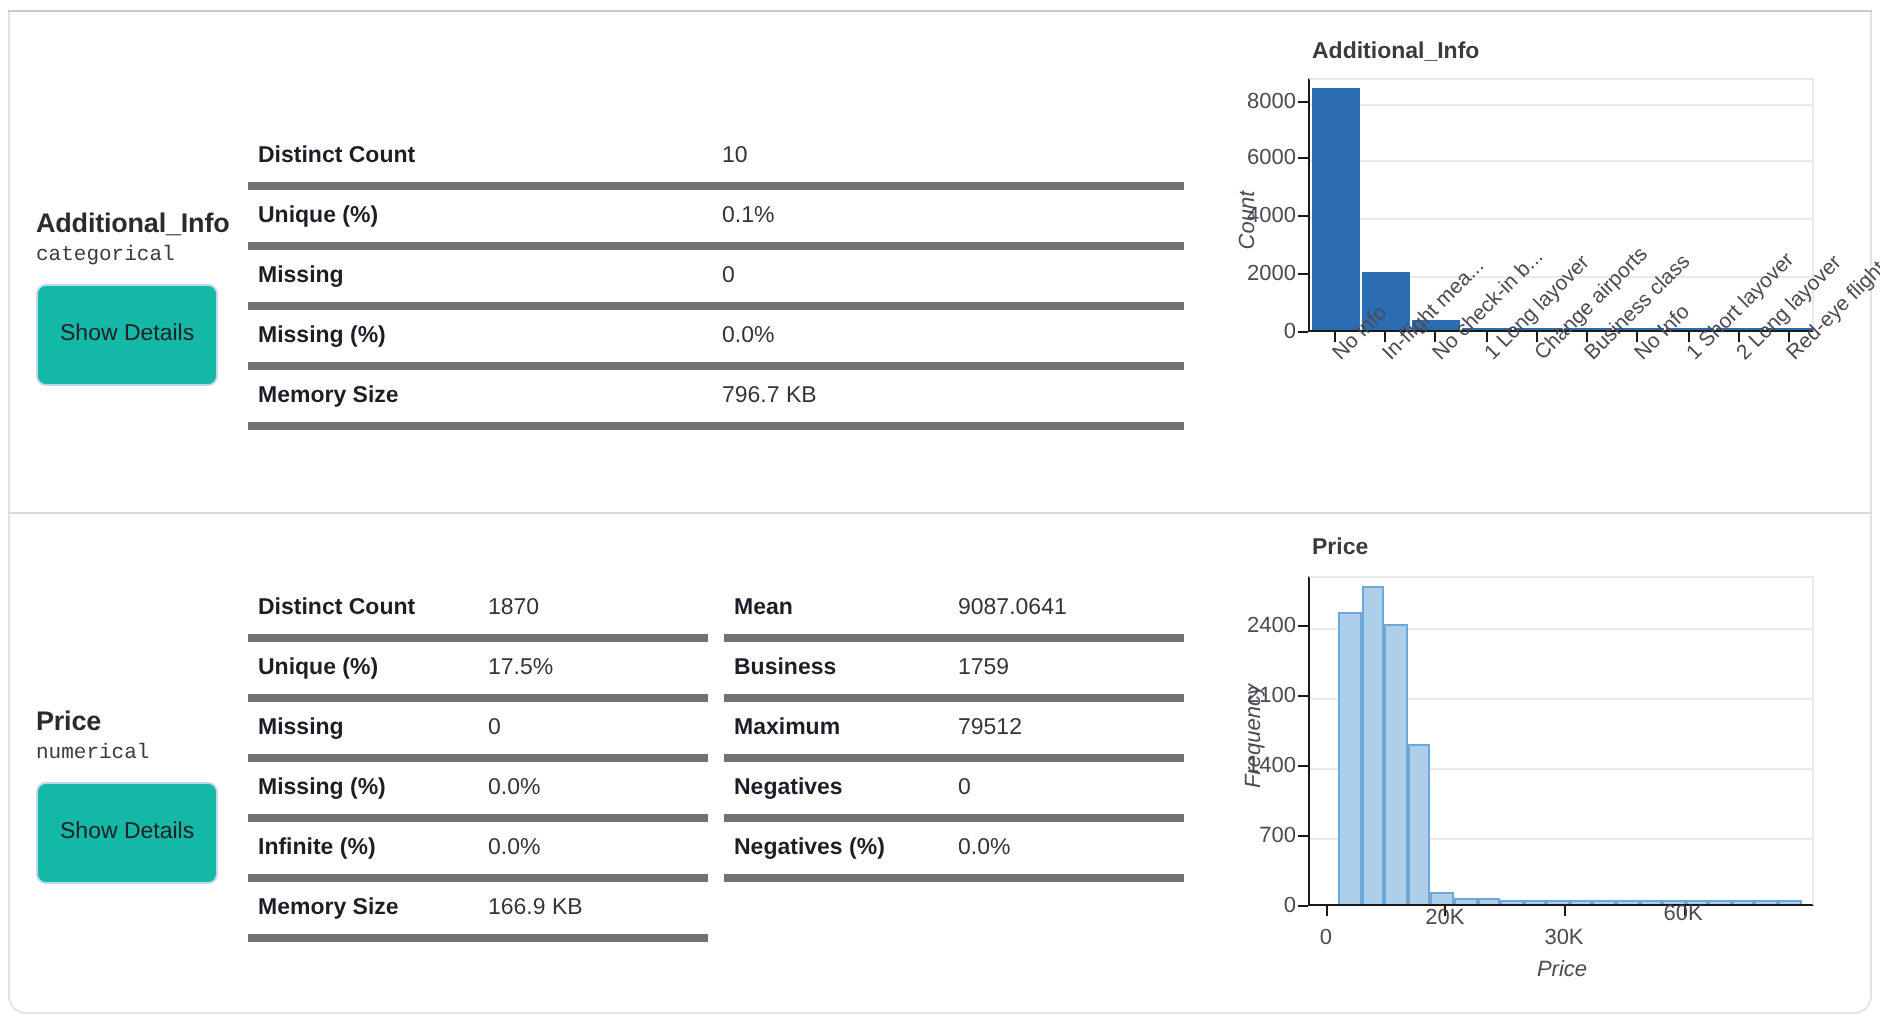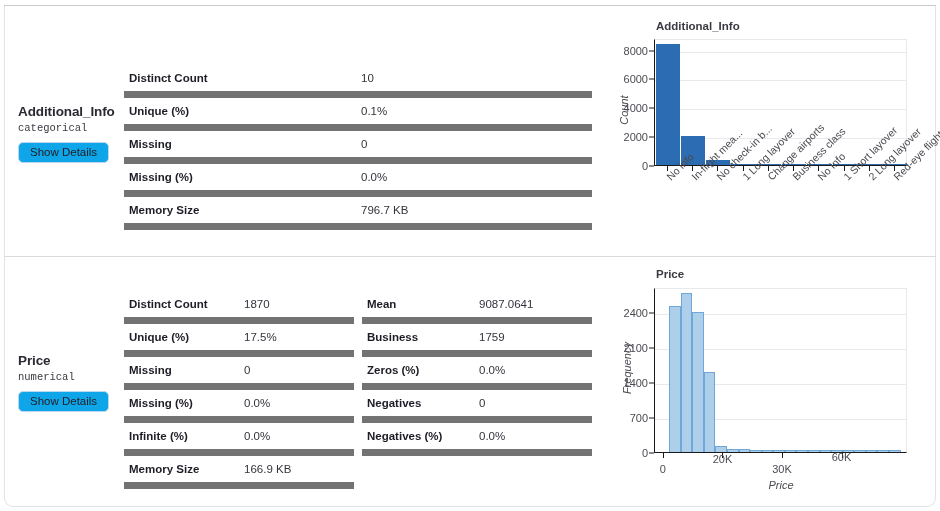--- a/index.html
+++ b/index.html
@@ -55,39 +55,39 @@
   }
   .var-type {
     font-family: "Liberation Mono", monospace;
     font-size: 10.5px;
     color: #3a3a42;
     margin-top: 3px;
   }
   .show-details {
     margin-top: 8px;
     display: inline-block;
-    padding: 3px 11px;
+    padding: 18px 11px;
     font-size: 11.5px;
     color: #202027;
-    background: #0ea5e9;
+    background: #14b8a6;
     border: 1px solid #bcd7ee;
     border-radius: 5px;
     cursor: pointer;
     font-family: "Liberation Sans", sans-serif;
     line-height: 1.1;
   }
 
   
   .stats-table {
     position: absolute;
     border-collapse: collapse;
     table-layout: fixed;
   }
   .stats-table td {
-    border-bottom: 7px solid #737373;
+    border-bottom: 4px solid #737373;
     padding: 7px 6px 7px 5px;
     font-size: 11.5px;
     vertical-align: middle;
     white-space: nowrap;
     margin-top: 40px;
   }
   .stats-table td.k {
     font-weight: bold;
     color: #1d1d26;
   }
@@ -332,22 +332,22 @@
       <tbody>
           <tr>
             <td class="k">Mean</td>
             <td class="v">9087.0641</td>
           </tr>
           <tr>
             <td class="k">Business</td>
             <td class="v">1759</td>
           </tr>
           <tr>
-            <td class="k">Zeros (%)</td>
-            <td class="v">0.0%</td>
+            <td class="k">Maximum</td>
+            <td class="v">79512</td>
           </tr>
           <tr>
             <td class="k">Negatives</td>
             <td class="v">0</td>
           </tr>
           <tr>
             <td class="k">Negatives (%)</td>
             <td class="v">0.0%</td>
           </tr>
         </tbody>

